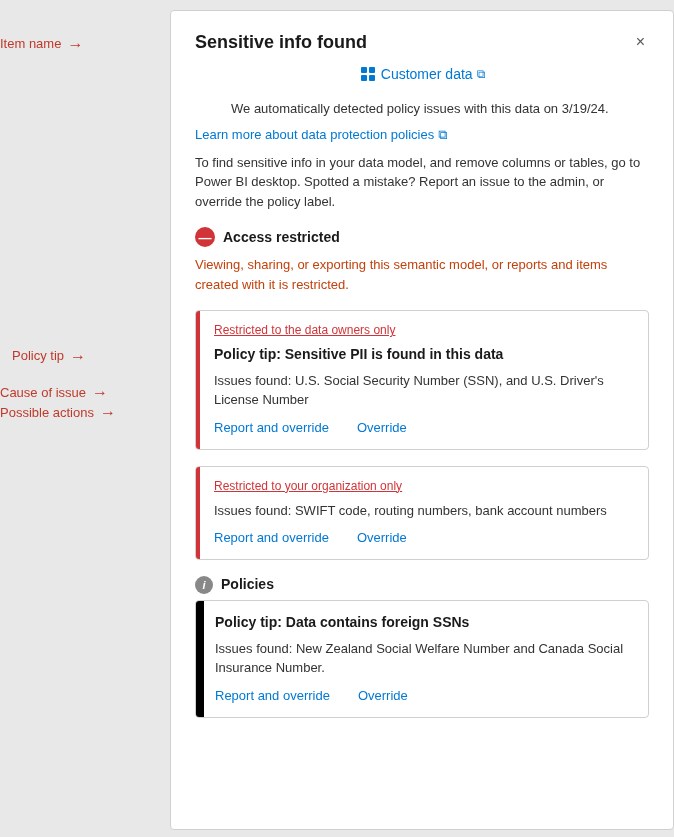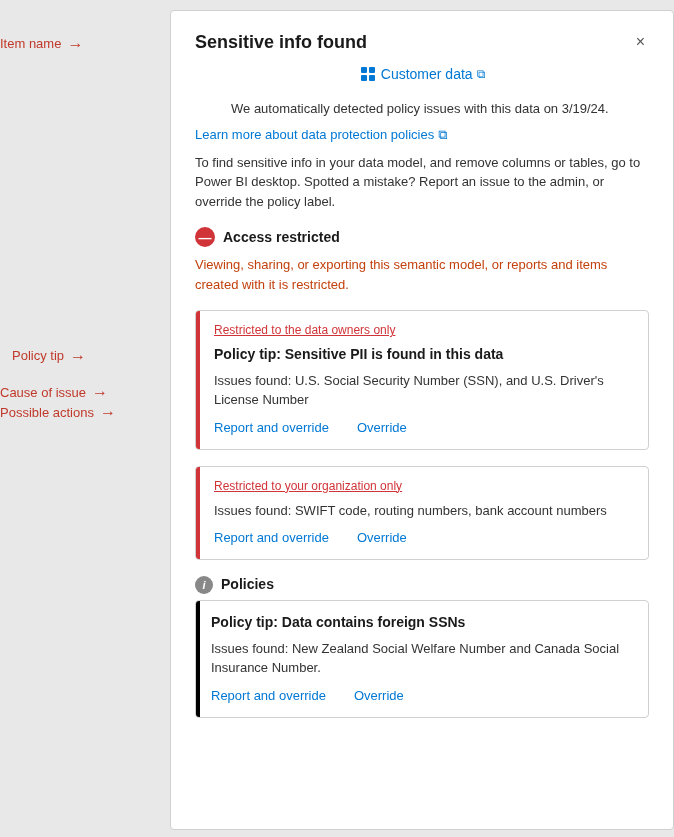--- a/index.html
+++ b/index.html
@@ -194,21 +194,21 @@
       margin-bottom: 16px;
       overflow: hidden;
     }
 
     .policy-card-inner {
       border-left: 4px solid #d13438;
       padding: 12px 14px 14px 14px;
     }
 
     .policy-card-inner.grey-border {
-      border-left: 4px solid #000000;
+      border-left: 8px solid #000000;
       padding-left: 11px;
     }
 
     .policy-restricted-label {
       color: #d13438;
       font-size: 12px;
       margin-bottom: 8px;
       font-weight: 400;
       text-decoration: underline;
     }

